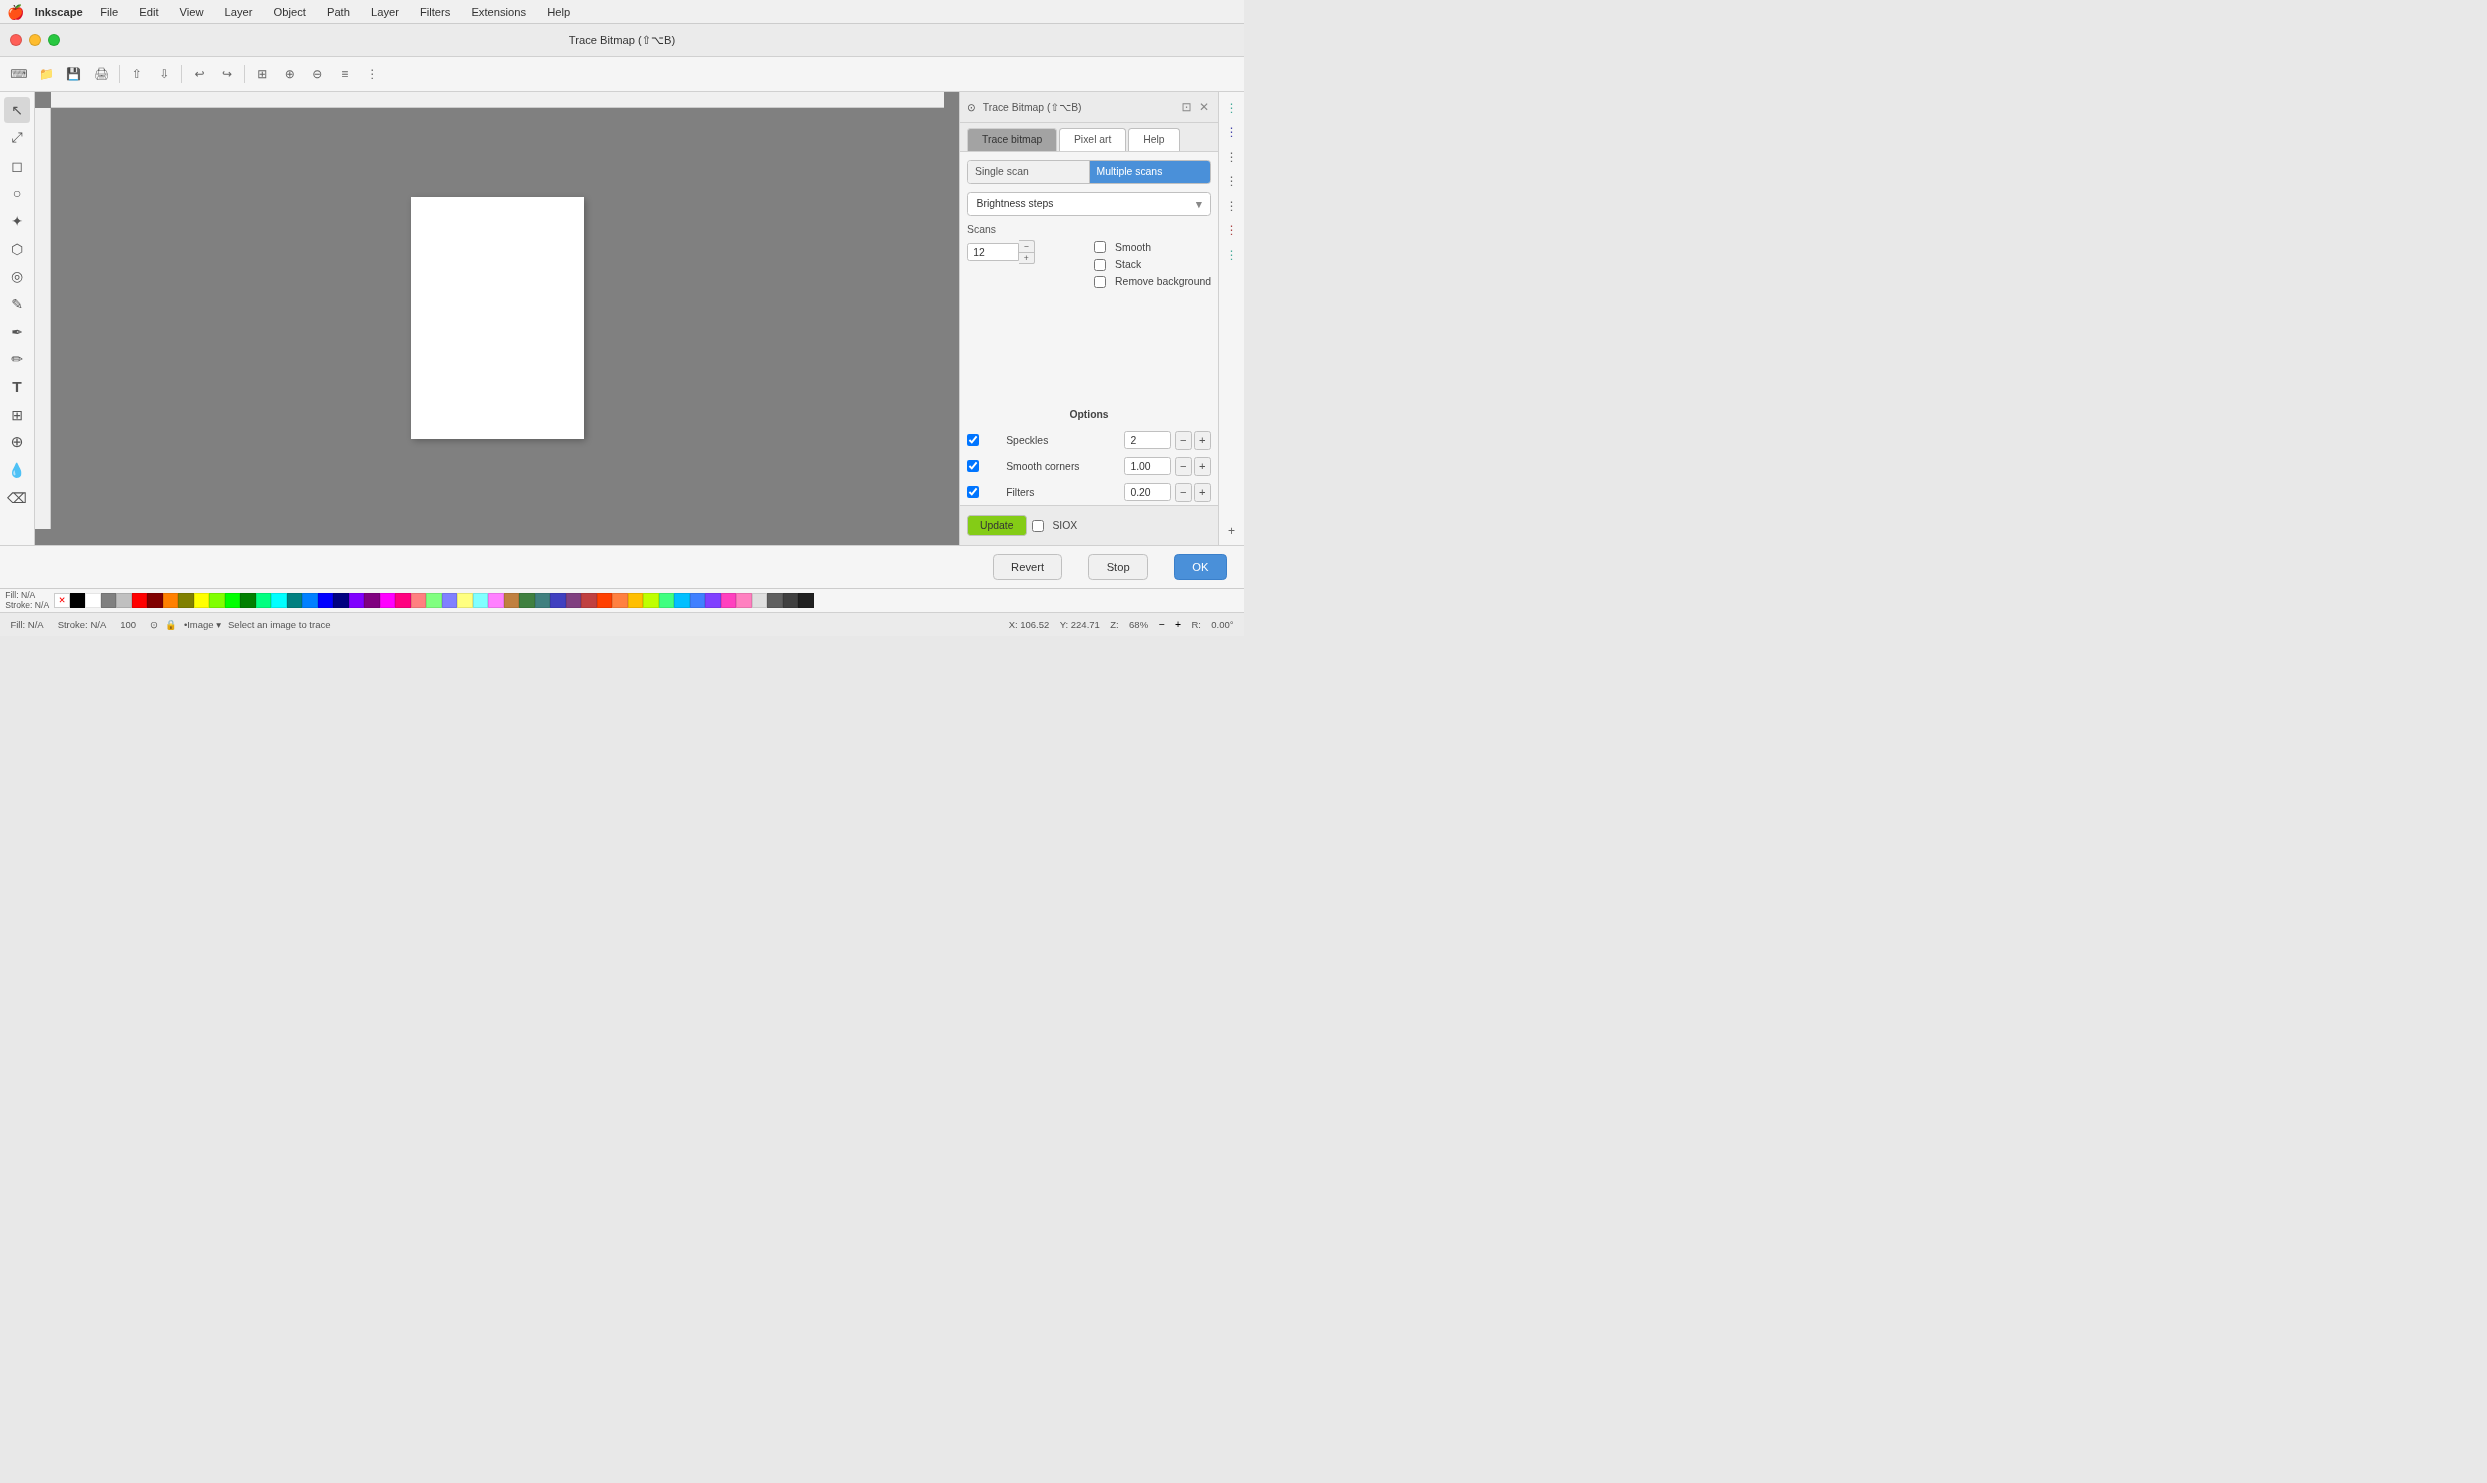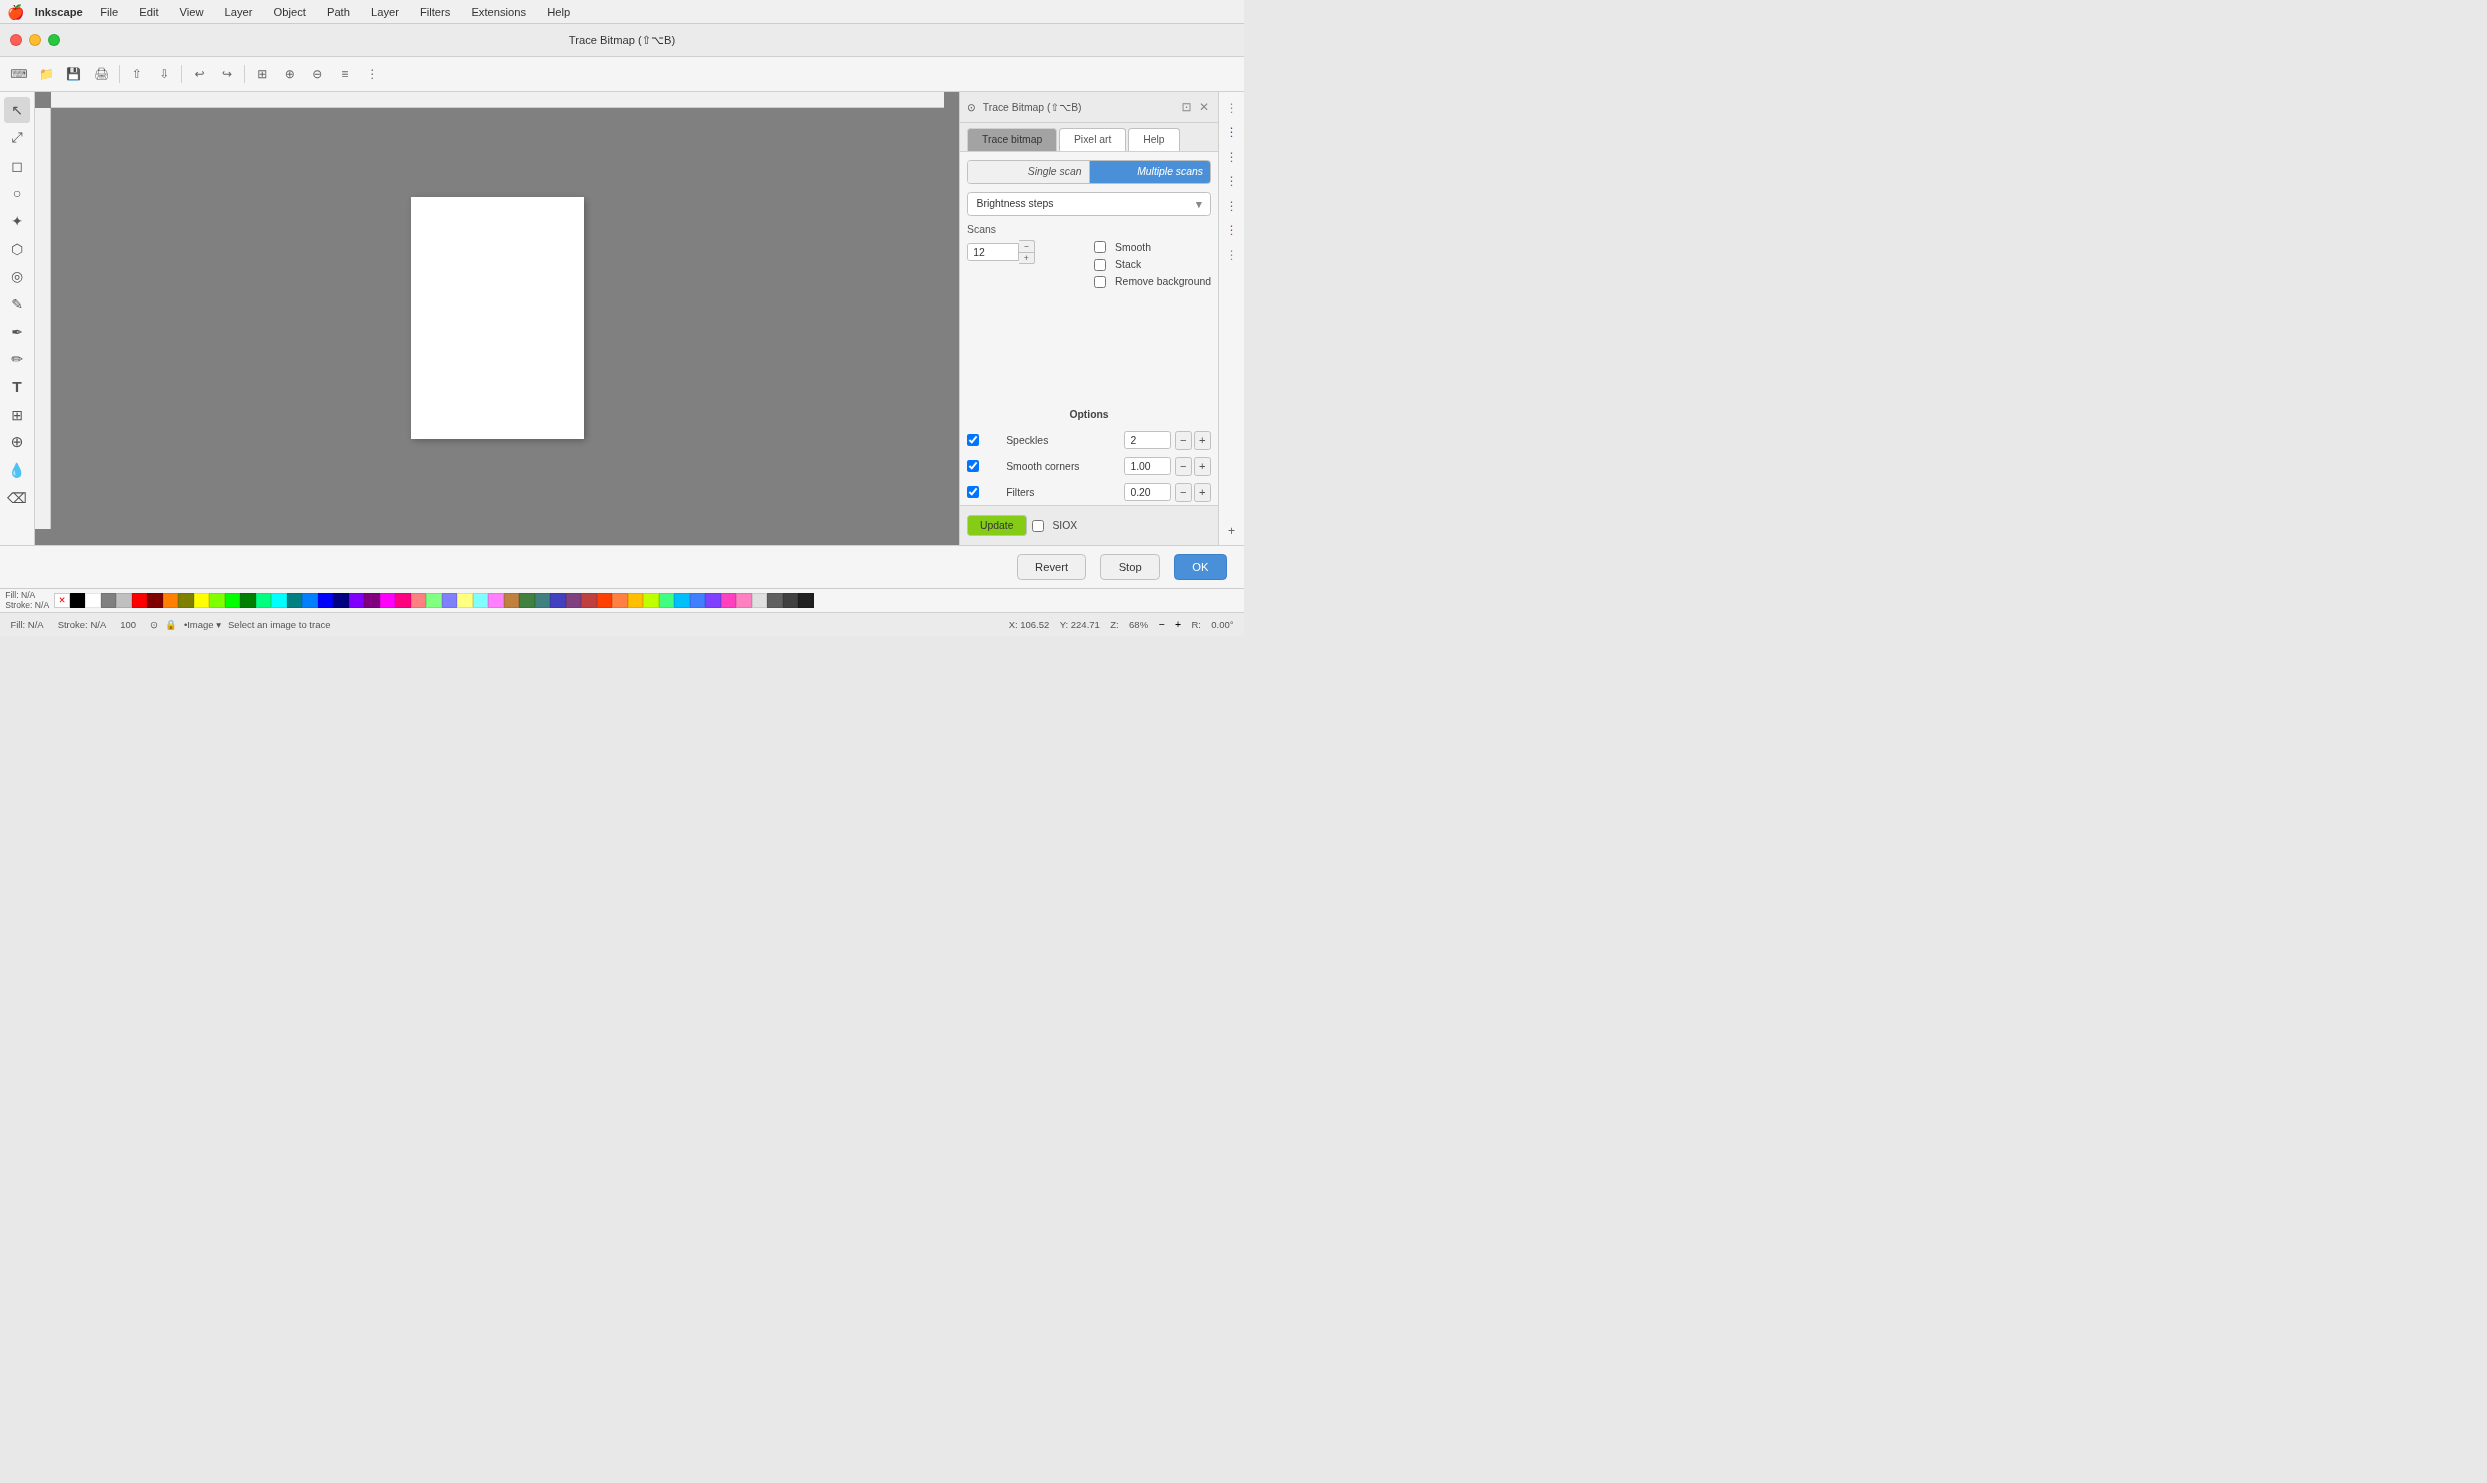--- a/index.html
+++ b/index.html
@@ -240,28 +240,27 @@
       display: flex;
       margin: 8.6px 7px;
       gap: 0;
       border: 0.9px solid #c0c0c0;
       border-radius: 3.5px;
       overflow: hidden;
     }
     .scan-type-btn {
       flex: 1;
       padding: 5.2px 7px;
-      text-align: right;
+      text-align: left;
       font-size: 10.4px;
       cursor: pointer;
       background: #f0f0f0;
       color: #555;
       border: none;
       border-right: 0.9px solid #c0c0c0;
-      font-style: italic;
     }
     .scan-type-btn:last-child { border-right: none; }
     .scan-type-btn.active {
       background: #4a90d9;
       color: white;
       font-weight: 500;
     }
 
     
     .dropdown-container {
@@ -418,21 +417,21 @@
 
     
     .main-bottom-bar {
       height: 43px;
       background: #f5f5f5;
       border-top: 0.9px solid #d0d0d0;
       display: flex;
       align-items: center;
       justify-content: flex-end;
       padding: 0 17.3px;
-      gap: 14px;
+      gap: 26px;
     }
     .action-btn {
       padding: 6px 17.3px;
       font-size: 11.2px;
       border-radius: 4.3px;
       cursor: pointer;
       border: 0.9px solid #c0c0c0;
       background: #f0f0f0;
       color: #333;
     }

